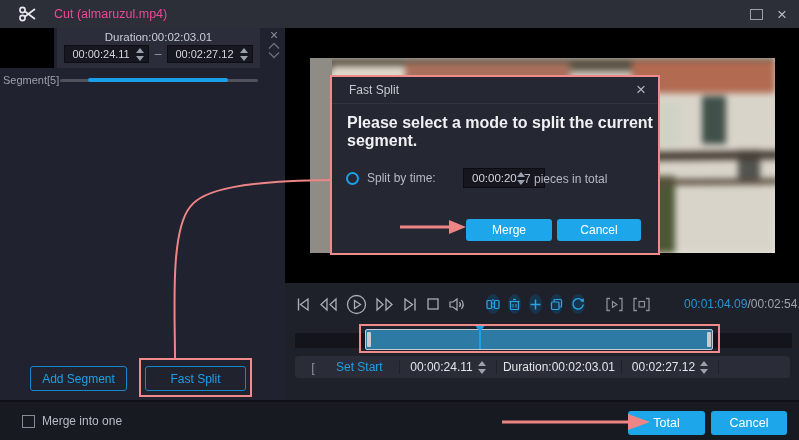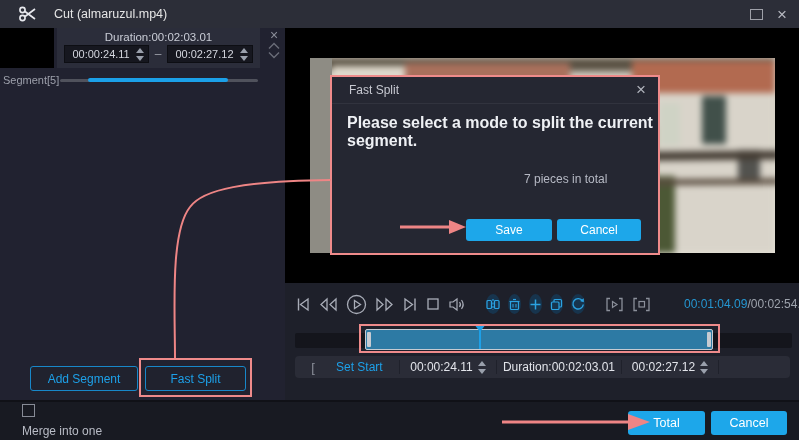--- a/index.html
+++ b/index.html
@@ -5,21 +5,21 @@
   * { margin:0; padding:0; box-sizing:border-box; }
   html,body { background:#101116; }
   body { font-family:"Liberation Sans", sans-serif; }
   .app { position:relative; width:799px; height:440px; background:#1e202a; overflow:hidden;
          font-size:12px; color:#c6c8d2; }
 
   
   .titlebar { position:absolute; left:0; top:0; width:799px; height:28px; background:#2c2e38;
               display:flex; align-items:center; }
   .titlebar .app-icon { margin:0 14px 0 18px; display:flex; }
-  .titlebar .title { color:#e5e5e5; font-size:12.5px;text-align:center; }
+  .titlebar .title { color:#ec4899; font-size:12.5px;text-align:center; }
   .win-btns { margin-left:auto; display:flex; align-items:center; gap:14px; padding-right:12px; }
   .max-btn { width:13px; height:11px; border:1px solid #9ea0a8; }
   .x-btn { color:#b6b8c0; font-size:17px; line-height:13px; cursor:default; }
 
   
   .left-panel { position:absolute; left:0; top:28px; width:285px; height:372px; background:#212230; }
   .seg-thumb { position:absolute; left:0; top:0; width:54px; height:40px; background:#000; }
   .seg-card { position:absolute; left:57px; top:0; width:203px; height:40px; background:#2b2d3a; }
   .seg-duration { text-align:center; padding-top:3px; color:#c9ccd6; font-size:11.5px; }
   .seg-inputs { display:flex; align-items:center; justify-content:center; gap:6px; margin-top:2px; }
@@ -30,21 +30,21 @@
               flex-direction:column; align-items:center; gap:1px; }
   .seg-close { color:#8b8e99; font-size:14px; line-height:12px; }
   .seg-row { position:absolute; left:0; top:44px; width:285px; height:16px; display:flex; align-items:center; }
   .seg-label { position:absolute; left:3px; color:#9da0ab; font-size:11px; }
   .seg-slider { position:absolute; left:60px; top:7px; width:198px; height:3px; background:#50525c; border-radius:2px; }
   .seg-slider .active { position:absolute; left:28px; top:-1px; width:140px; height:4px; background:#1ba0e8; border-radius:2px; }
 
   .panel-btn { position:absolute; height:25px; background:#20222e; border:1px solid #1887c9;
                border-radius:3px; color:#1da0e8; font-size:12px; font-family:"Liberation Sans",sans-serif;
                display:flex; align-items:center; justify-content:center; cursor:default; }
-  .add-seg { left:30px; top:338px; width:108px; }
+  .add-seg { left:30px; top:338px; width:97px; }
   .fast-split { left:145px; top:338px; width:101px; }
 
   
   .video-stage { position:absolute; left:285px; top:28px; width:514px; height:255px; background:#000; overflow:hidden; }
   .video-frame { position:absolute; left:25px; top:30px; width:465px; height:195px; overflow:hidden;
                  background:linear-gradient(#cfc9bd,#e6e3d8); }
   .vf-blur { position:absolute; inset:0; filter:blur(3px); }
   .vf-blur div { position:absolute; }
   .pillar { position:absolute; left:0; top:0; width:22px; height:195px; background:#8e8c84; z-index:5; }
 
@@ -84,21 +84,21 @@
   .stepper { display:flex; flex-direction:column; gap:3px; }
   .st-up { width:0; height:0; border-left:4px solid transparent; border-right:4px solid transparent;
            border-bottom:5px solid #9aa0ac; }
   .st-down { width:0; height:0; border-left:4px solid transparent; border-right:4px solid transparent;
              border-top:5px solid #9aa0ac; }
 
   
   .footer { position:absolute; left:0; top:400px; width:799px; height:40px; background:#181a22;
             border-top:2px solid #101117; display:flex; align-items:center; }
   .summary { margin-left:8px; color:#b9bcc6; font-size:12px; }
-  .merge-wrap { margin-left:22px; display:flex; align-items:flex-start; gap:7px;flex-direction:column; }
+  .merge-wrap { margin-left:22px; display:flex; align-items:flex-end; gap:7px; }
   .checkbox { width:13px; height:13px; border:1px solid #878b96; background:transparent; }
   .merge-label { color:#b9bcc6; font-size:12px; }
   .footer-btn { height:24px; border:none; border-radius:3px; background:#1da7ea; color:#fff;
                 font-size:12.5px; font-family:"Liberation Sans",sans-serif; cursor:default; }
   .save-btn { position:absolute; left:628px; top:411px; width:77px; }
   .cancel-btn2 { position:absolute; left:711px; top:411px; width:76px; }
 
   
   .dialog { position:absolute; left:330px; top:75px; width:330px; height:180px; background:#252732;
             border:2px solid #ef8b8b; z-index:50; }
@@ -355,22 +355,33 @@
   </div>
   <button class="footer-btn save-btn">Total</button>
   <button class="footer-btn cancel-btn2">Cancel</button>
 
   <div class="dialog">
     <div class="dlg-header">
       <span class="dlg-title">Fast Split</span>
       <span class="dlg-close">×</span>
     </div>
     <div class="dlg-msg">Please select a mode to split the current segment.</div>
+    <div class="dlg-row row-time">
+      <span class="radio"></span>
+      <span class="dlg-label">Split by time:</span>
+      <span class="dlg-input">
+        <span>00:00:20</span>
+        <span class="stepper">
+            <span class="st-up"></span>
+            <span class="st-down"></span>
+          </span>
+      </span>
+    </div>
     <div class="dlg-hint">7 pieces in total</div>
-    <button class="dlg-btn dlg-split">Save</button>
+    <button class="dlg-btn dlg-split">Merge</button>
     <button class="dlg-btn dlg-cancel">Cancel</button>
   </div>
 
   <div class="ann-box ann-timeline"></div>
   <div class="ann-box ann-fastsplit"></div>
   <svg class="ann-svg" viewBox="0 0 799 440">
     <path d="M175,358 C175,310 170,232 190,207 C203,189 245,181 331,180" fill="none" stroke="#ee8585" stroke-width="2"></path>
     <line x1="400" y1="227" x2="450" y2="227" stroke="#ee8585" stroke-width="3"></line>
     <polygon points="449,220 466,227 449,234" fill="#ee8585"></polygon>
     <line x1="502" y1="422" x2="629" y2="422" stroke="#ee8585" stroke-width="3"></line>

